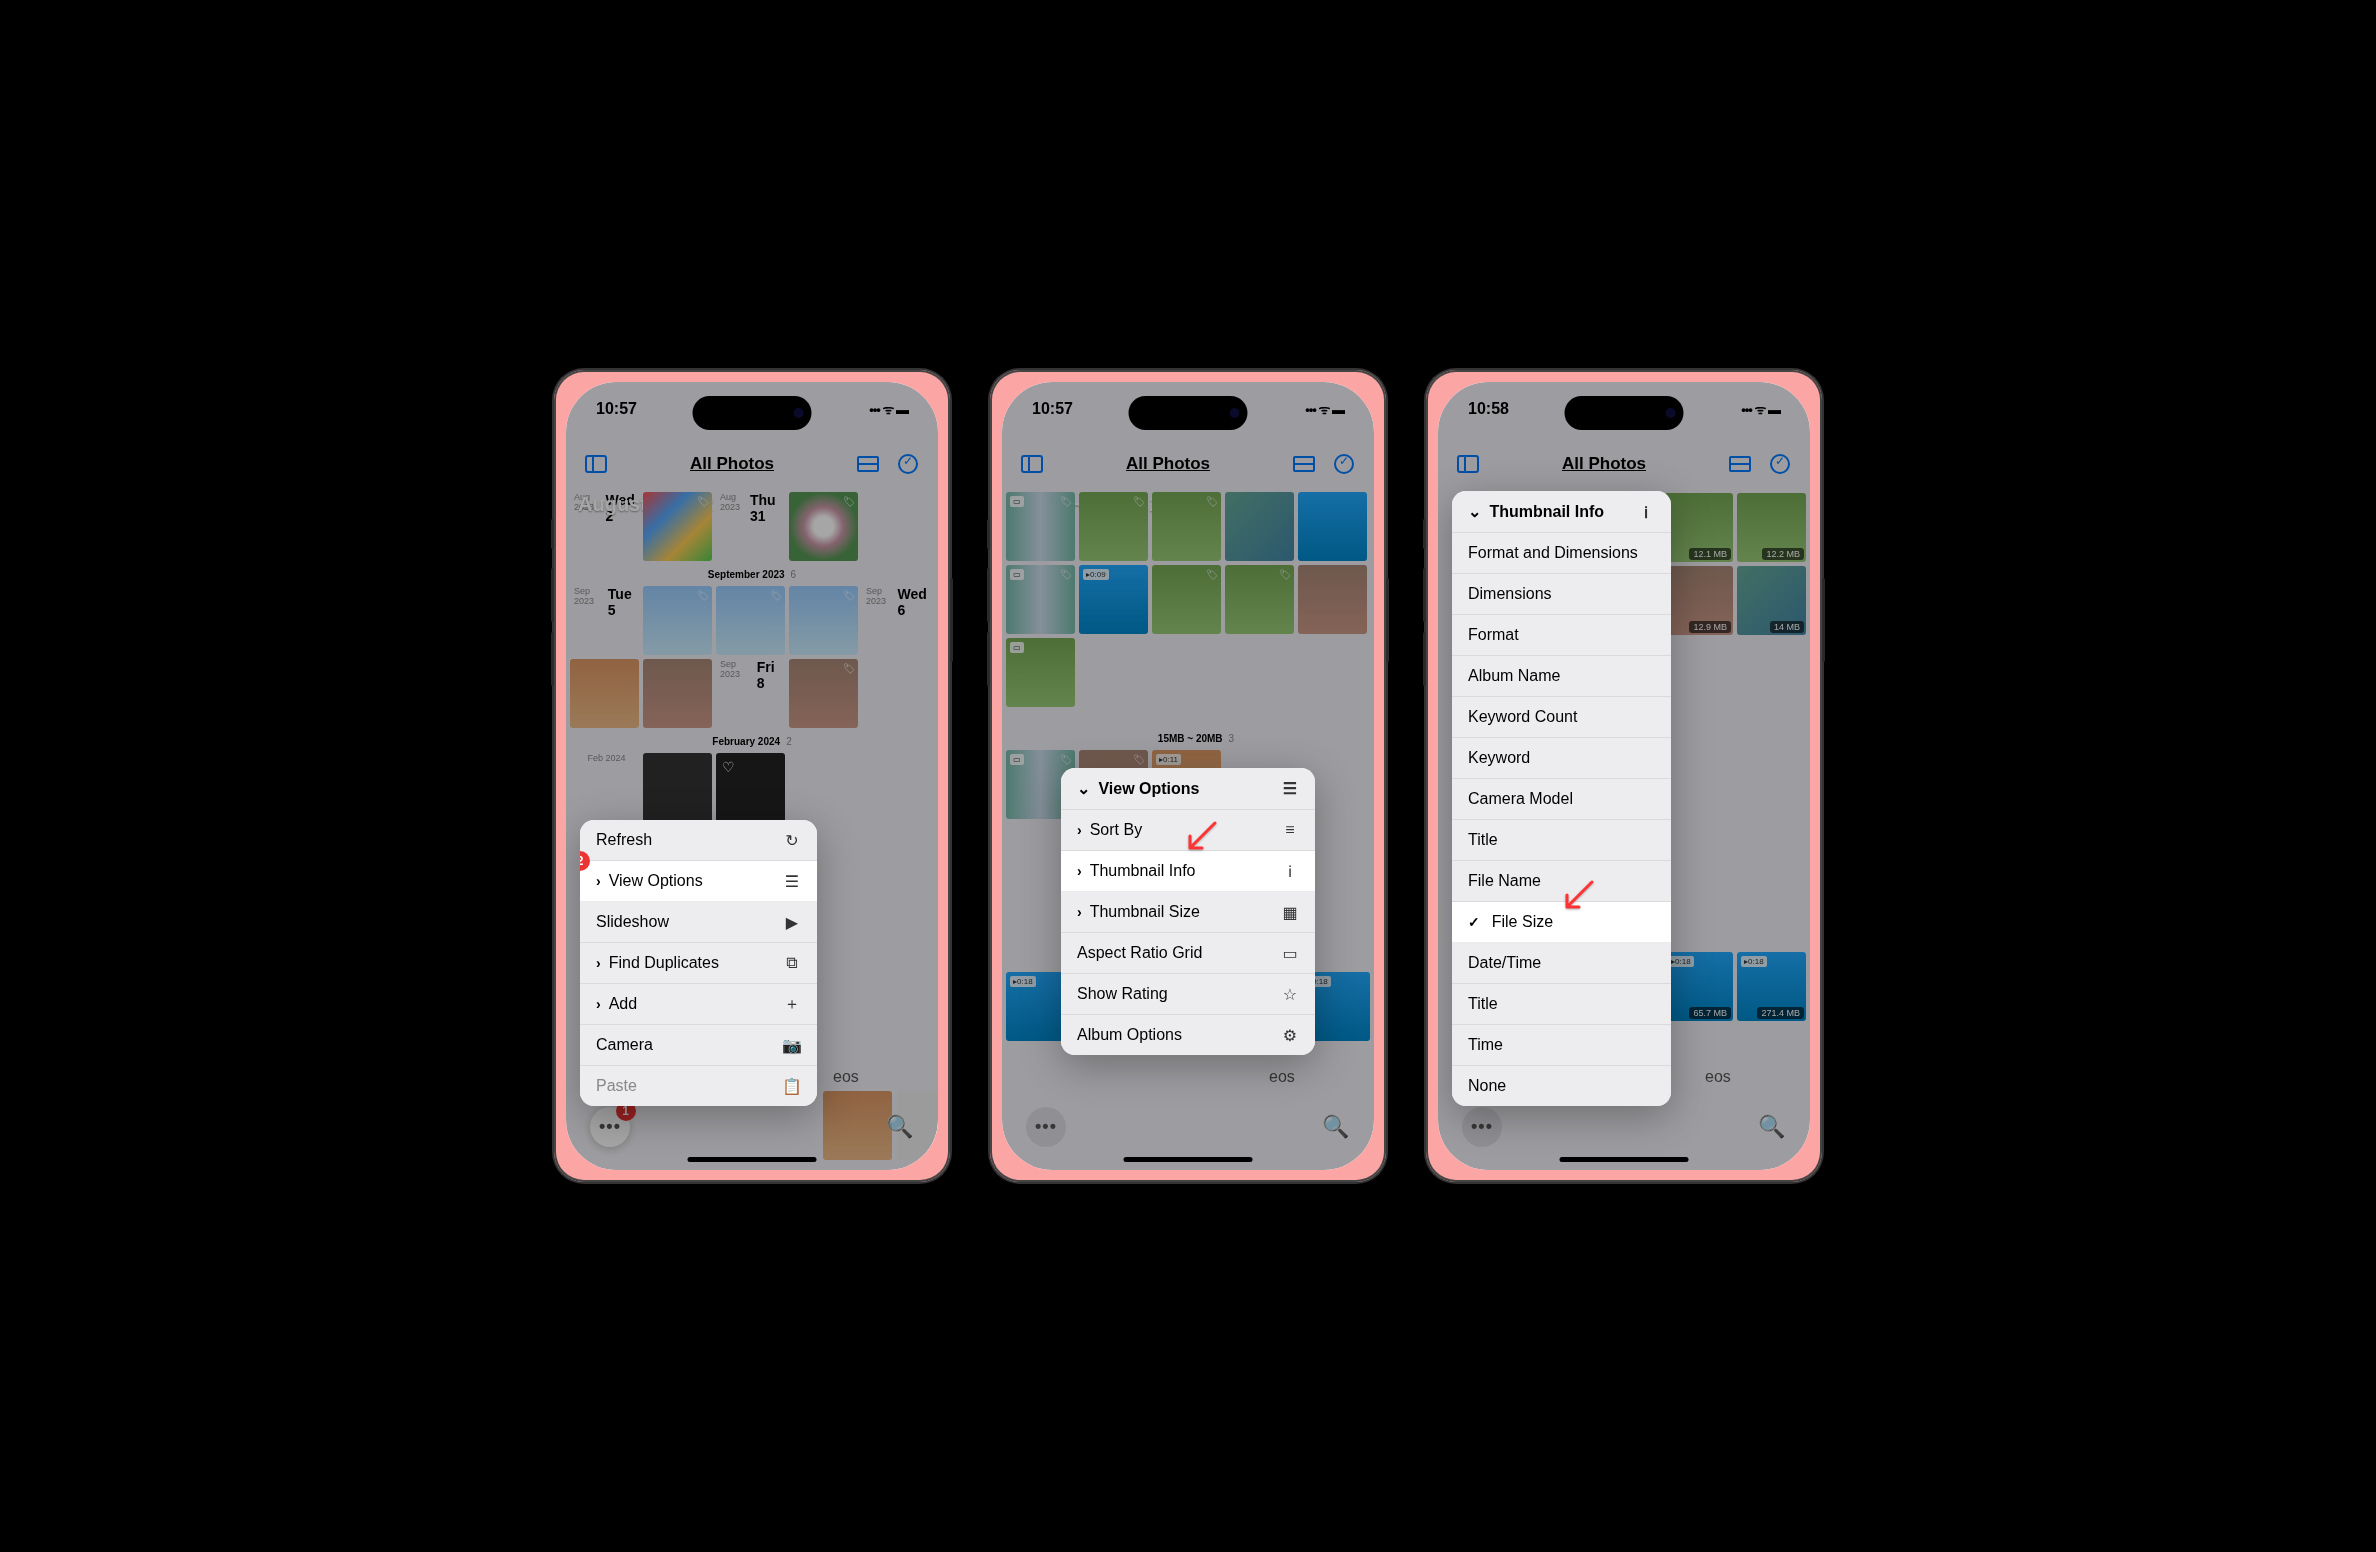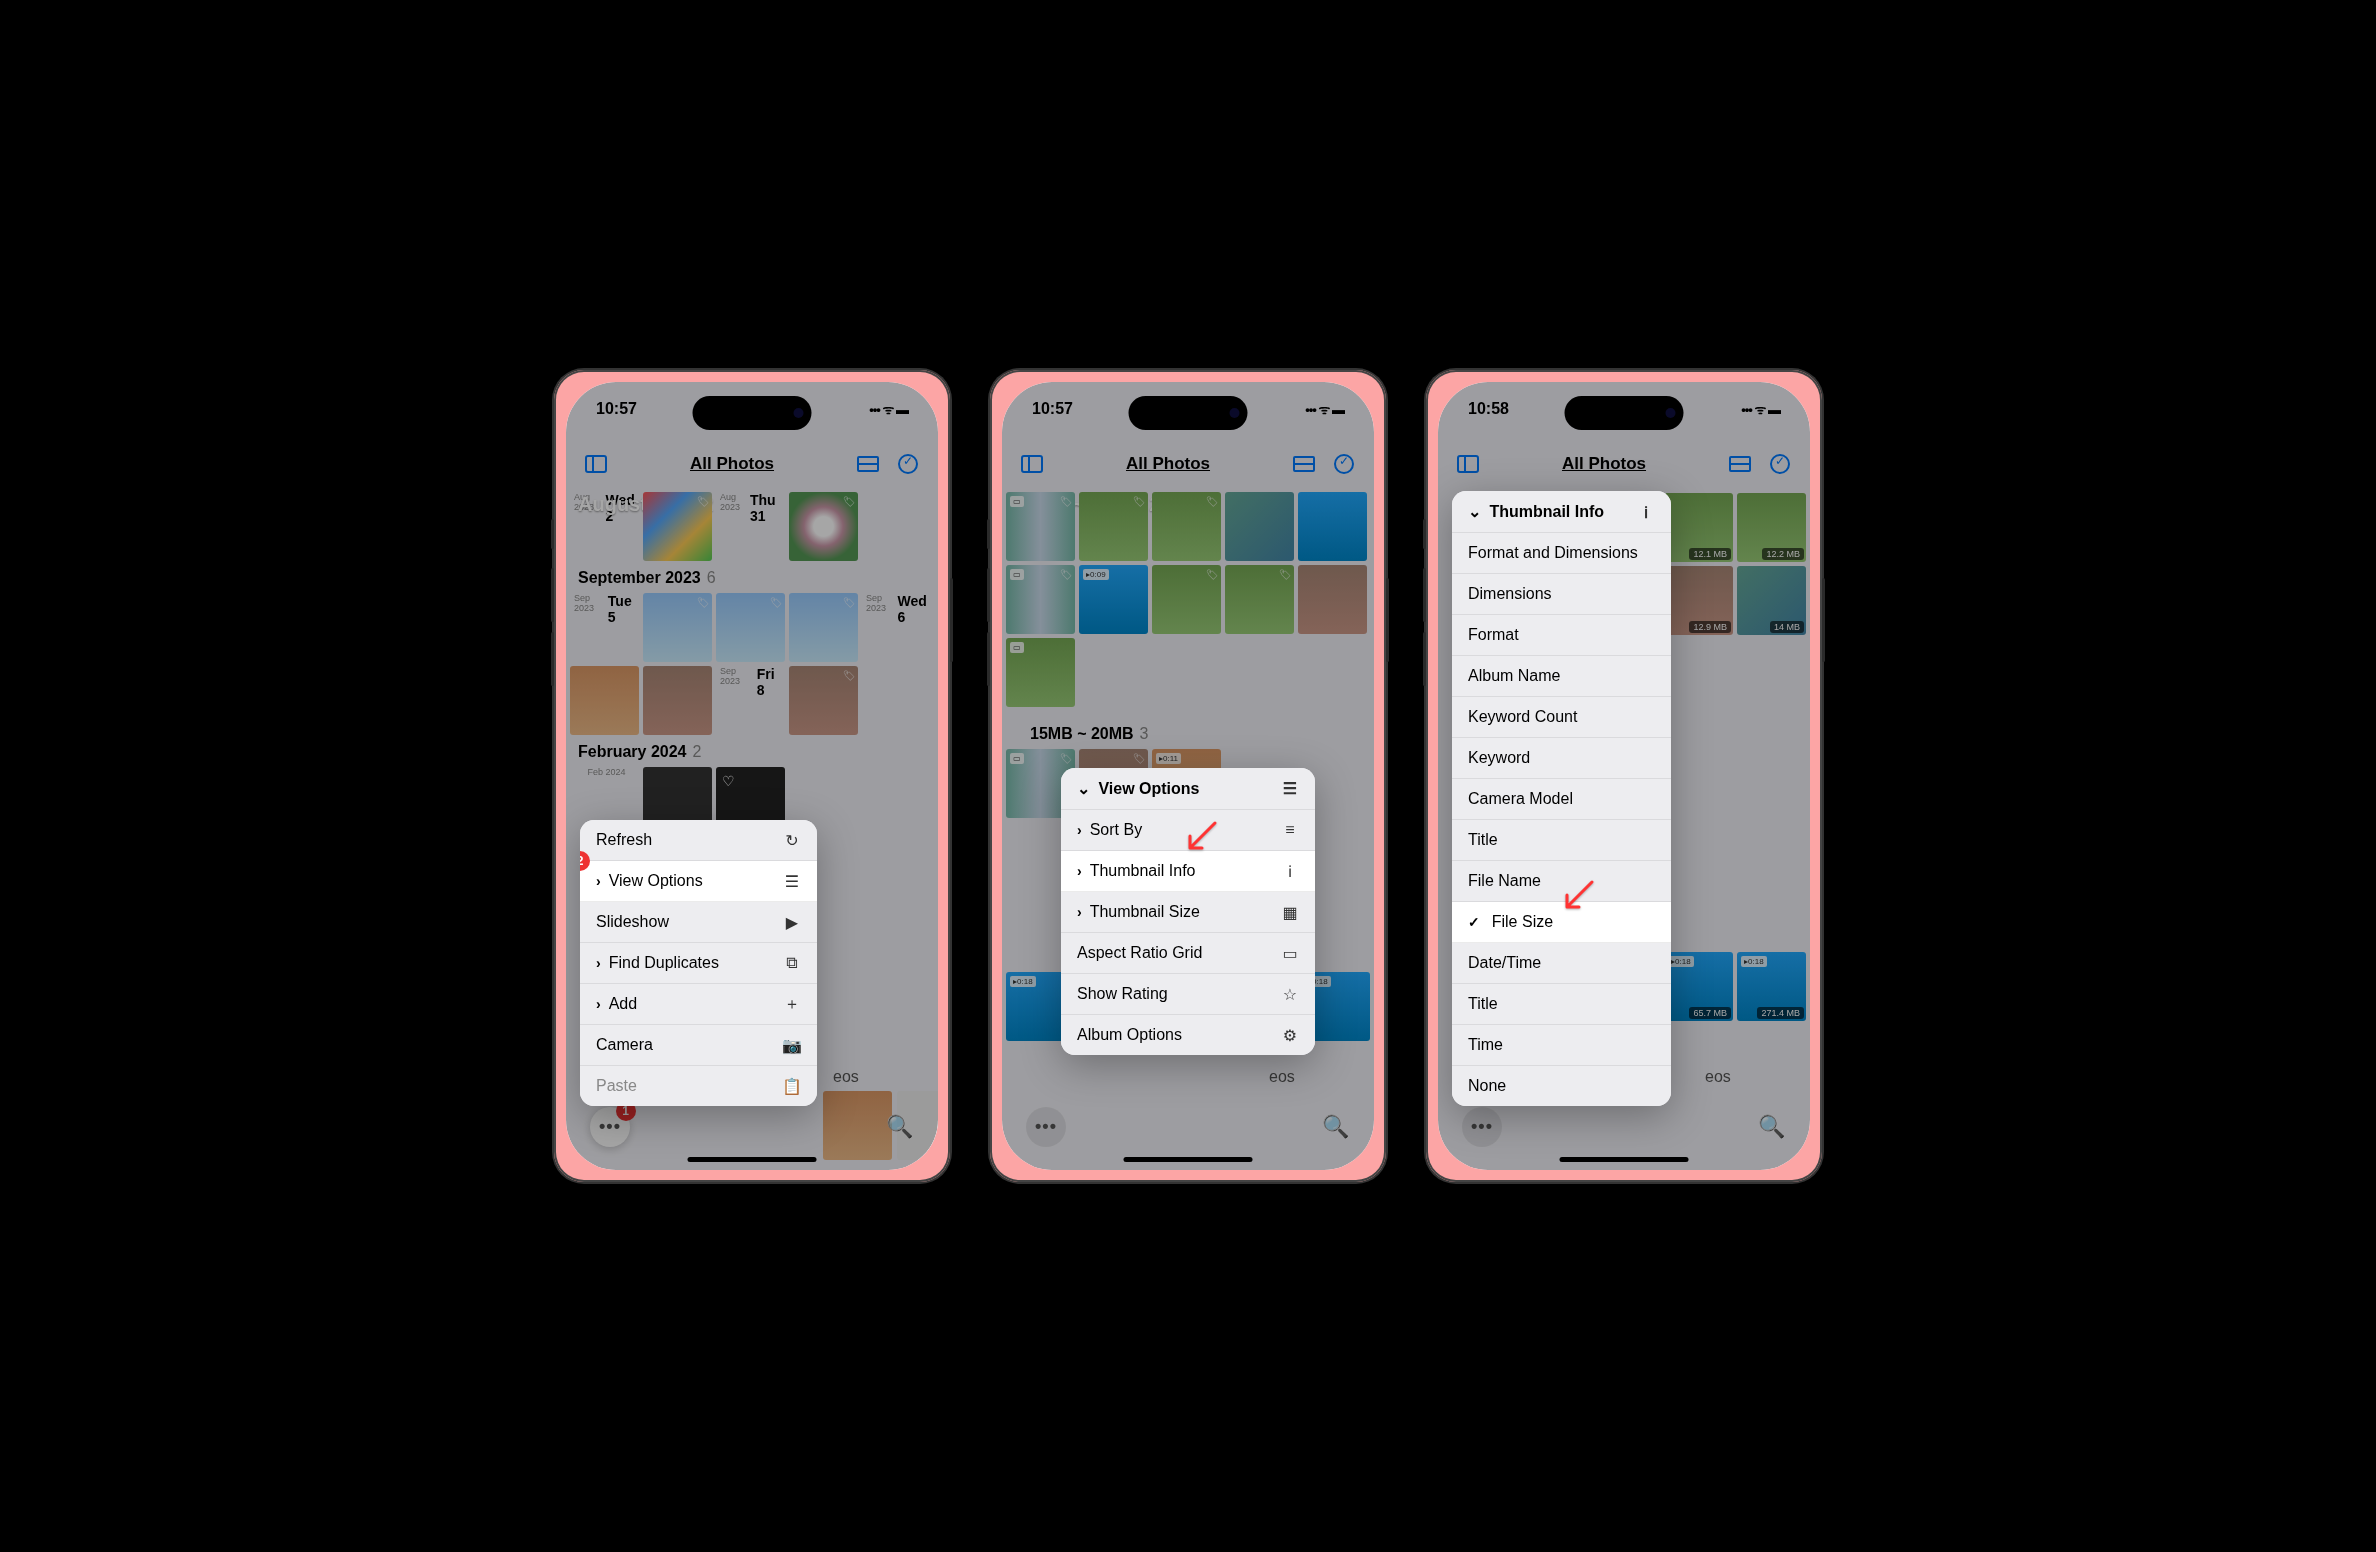--- a/index.html
+++ b/index.html
@@ -79,21 +79,21 @@
   .icon { width:24px; height:24px; display:inline-flex; align-items:center; justify-content:center; }
   .sidebar-icon { width:22px; height:18px; border:2px solid #007aff; border-radius:3px; position:relative; }
   .sidebar-icon::before { content:''; position:absolute; left:5px; top:0; bottom:0; width:2px; background:#007aff; }
   .tray-icon { width:22px; height:16px; border:2px solid currentColor; border-radius:2px; position:relative; }
   .tray-icon::before { content:''; position:absolute; top:5px; left:-2px; right:-2px; height:2px; background:currentColor; }
   .check-icon { width:20px; height:20px; border:2px solid currentColor; border-radius:50%; position:relative; }
   .check-icon::after { content:'✓'; position:absolute; top:-2px; left:3px; font-size:12px; }
   .content {
     position:absolute; top:105px; bottom:0; left:0; right:0; overflow:hidden;
   }
-  .section-hdr { padding:6px 12px 4px; font-size:16px; font-weight:700; }
+  .section-hdr { padding:6px 12px 4px; font-size:10px; font-weight:700;text-align:center; }
   .section-hdr .count { font-weight:400; color:#888; margin-left:6px; }
   .thumb-row { display:flex; gap:4px; padding:2px 4px; }
   .thumb {
     width:69px; height:69px; background:linear-gradient(135deg,#6a9,#48a);
     border-radius:3px; position:relative; flex-shrink:0;
   }
   .thumb.sky { background:linear-gradient(#9cf,#cef); }
   .thumb.flower { background:radial-gradient(circle,#fff 20%,#c9a 40%,#595 70%); }
   .thumb.apple { background:linear-gradient(135deg,#f55,#5af,#fc5,#5c5); }
   .thumb.brick { background:linear-gradient(#a87,#c98); }
@@ -364,21 +364,21 @@
         <div class="thumb park">
             <span class="tag">🏷</span>
           </div>
         <div class="thumb brick"></div>
       </div>
       <div class="thumb-row">
         <div class="thumb park">
             <span class="badge">▭</span>
           </div>
       </div>
-      <div class="section-hdr" style="margin-top:10px;padding-left:28px;"><span>15MB ~ 20MB</span><span class="count">3</span></div>
+      <div class="section-hdr" style="margin-top:18px;padding-left:28px;"><span>15MB ~ 20MB</span><span class="count">3</span></div>
       <div class="thumb-row">
         <div class="thumb pano">
             <span class="tag">🏷</span>
             <span class="badge">▭</span>
           </div>
         <div class="thumb brick">
             <span class="tag">🏷</span>
           </div>
         <div class="thumb cat">
             <span class="badge">▸0:11</span>

